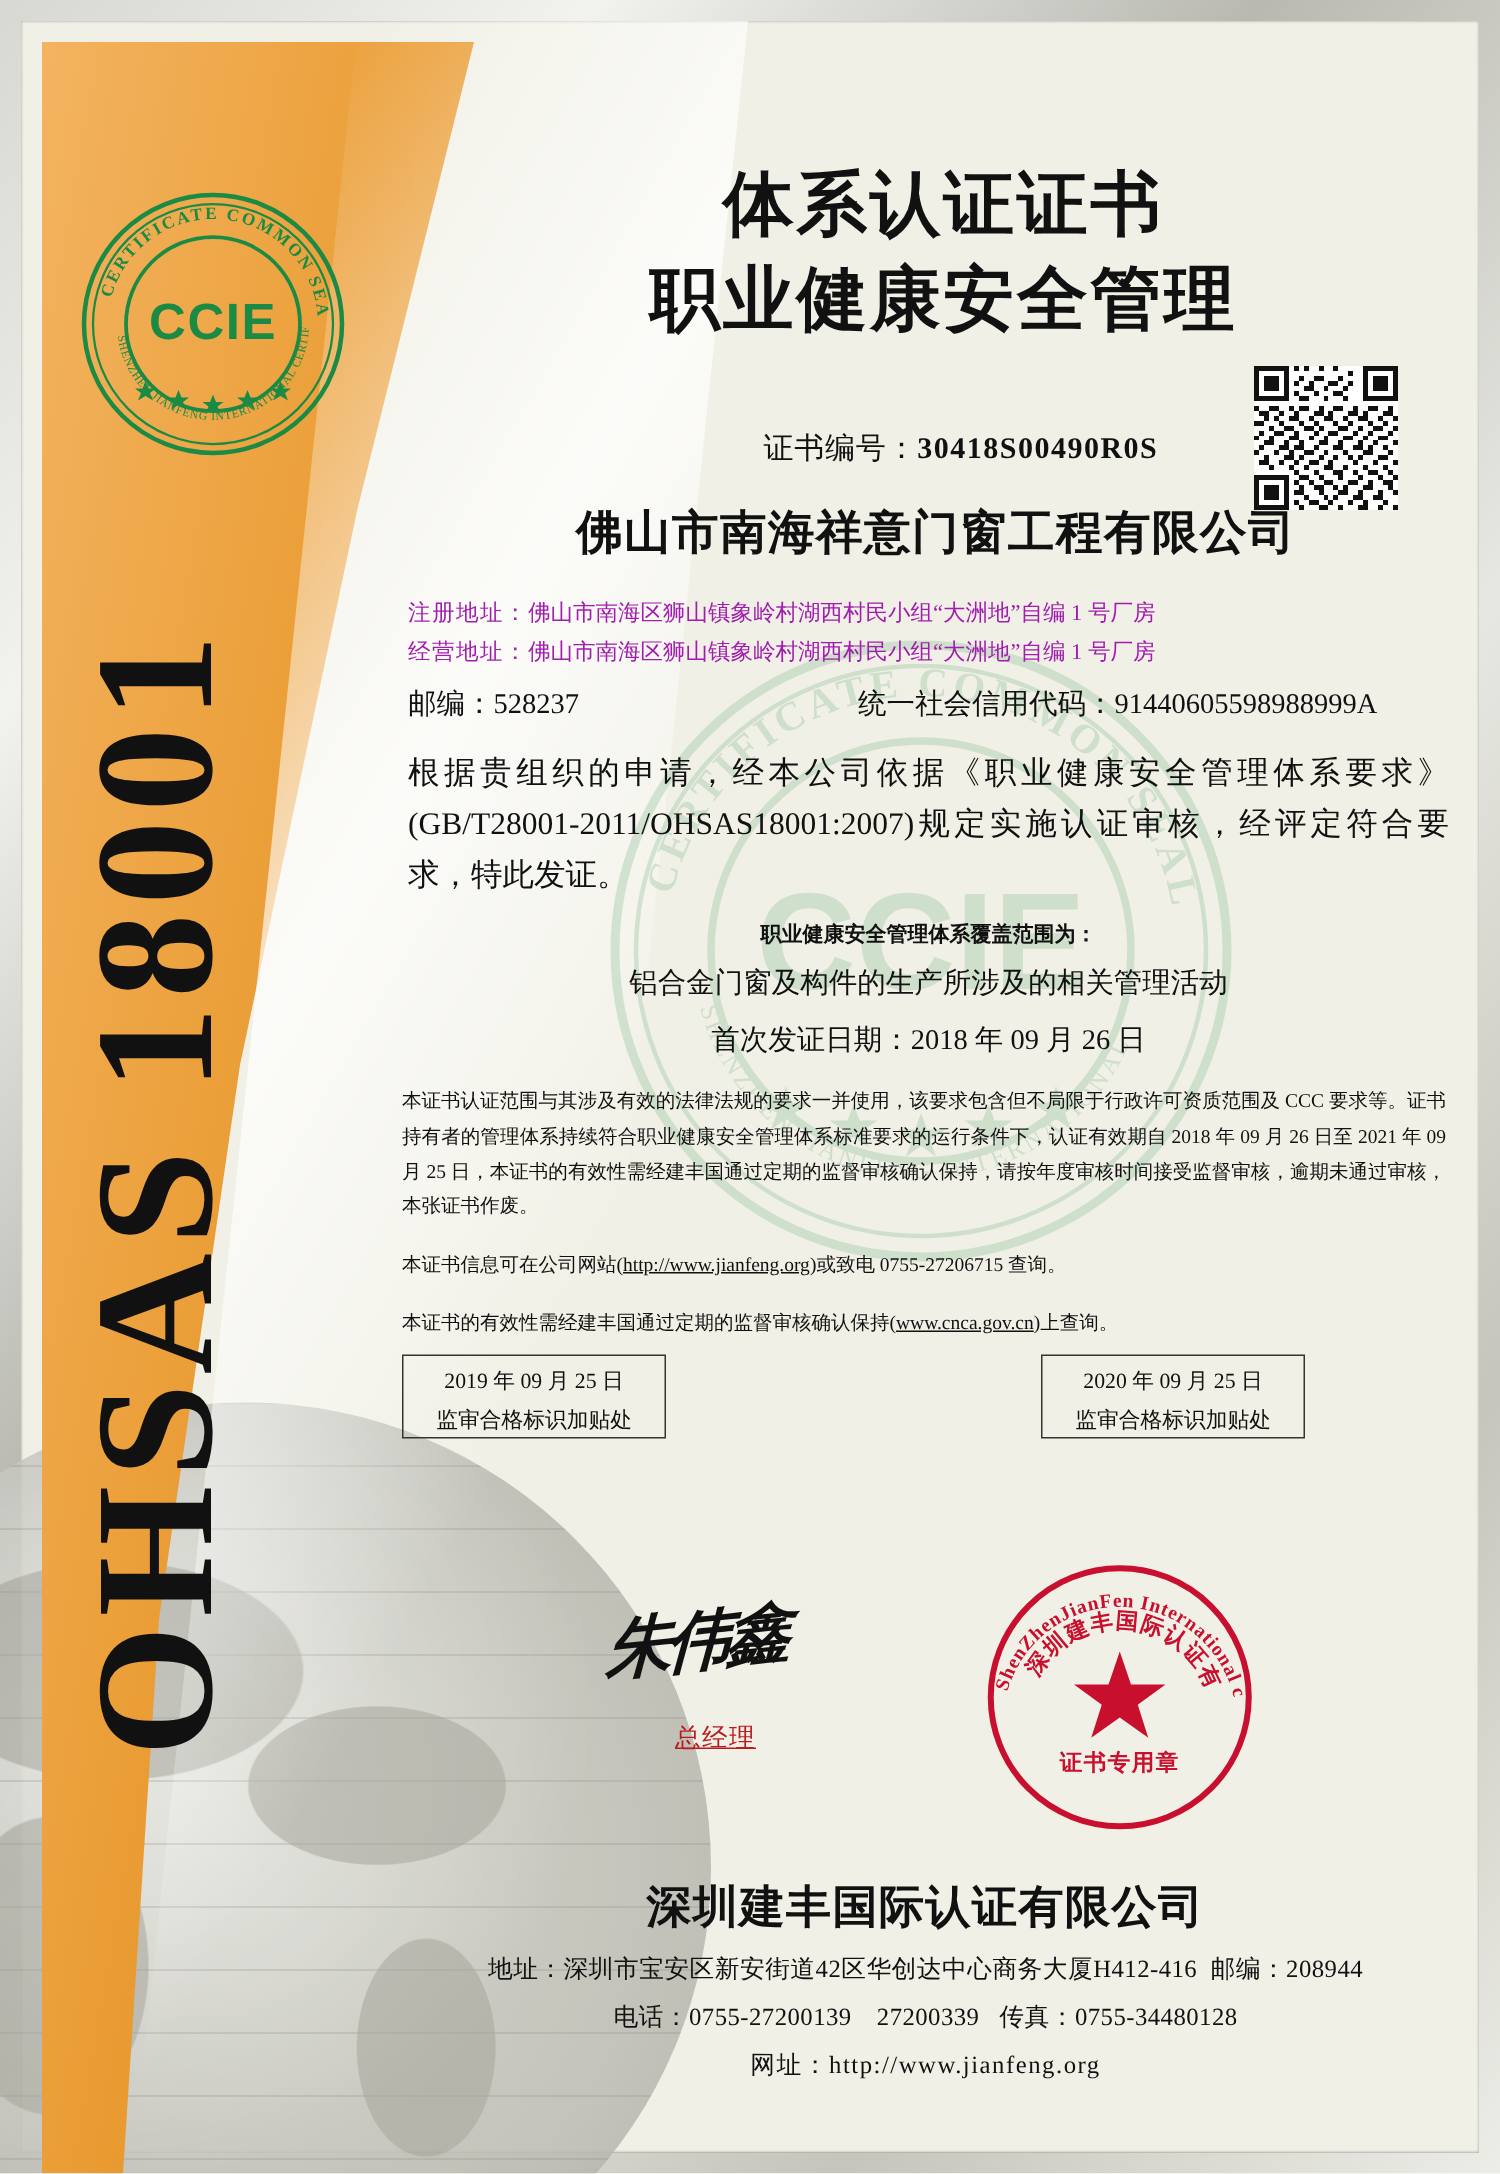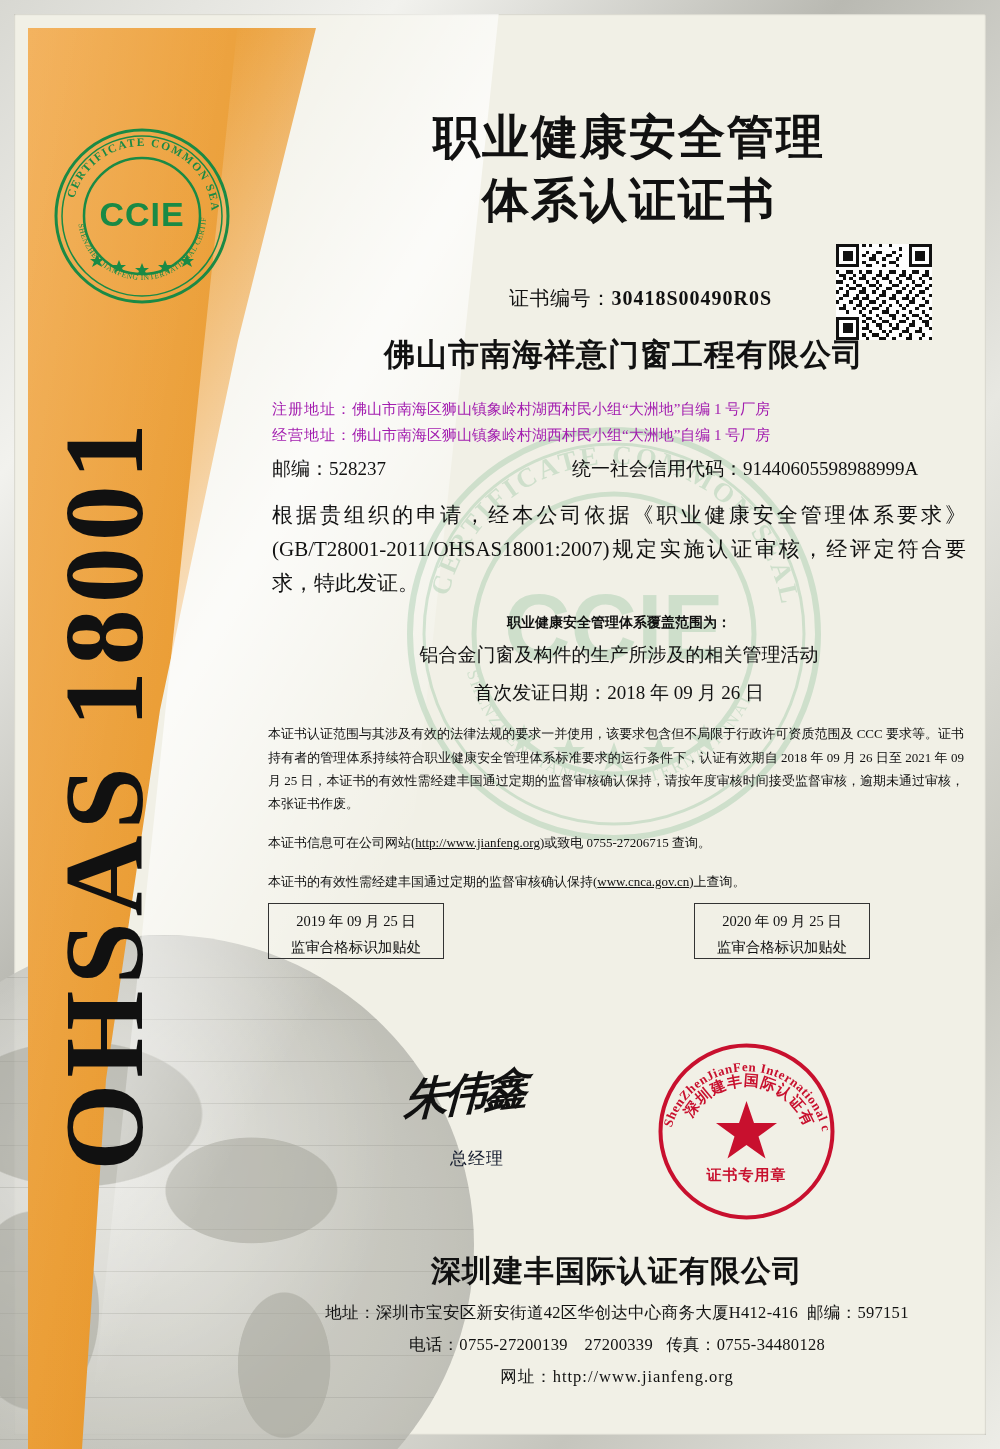--- a/index.html
+++ b/index.html
@@ -285,22 +285,23 @@
     color: #111;
     transform: rotate(-6deg) skewX(-8deg);
     letter-spacing: -4px;
   }
   .sig-label {
     position: absolute;
     left: 196px;
     top: 98px;
     font-family: "Liberation Serif", serif;
     font-size: 17px;
-    color: #0f172a;
+    color: #b91c1c;
     letter-spacing: 1px;
+    text-decoration: underline;
   }
   .red-stamp {
     position: absolute;
     left: 400px;
     top: -10px;
     width: 185px;
     height: 185px;
   }
   
   .footer {
@@ -397,22 +398,22 @@
           <polygon points="210,318 214,329 226,329 216,336 220,347 210,340 200,347 204,336 194,329 206,329"></polygon>
           <polygon points="255,312 259,323 271,323 261,330 265,341 255,334 245,341 249,330 239,323 251,323"></polygon>
           <polygon points="300,300 304,311 316,311 306,318 310,329 300,322 290,329 294,318 284,311 296,311"></polygon>
         </g>
       </svg>
     </div>
 
     <div class="content">
 
       <div class="title-cn">
+        <div>体系认证证书</div>
         <div>职业健康安全管理</div>
-        <div>体系认证证书</div>
       </div>
 
       <div class="qr">
         <svg viewBox="0 0 29 29" width="96" height="96" shape-rendering="crispEdges">
           <rect width="29" height="29" fill="#ffffff"></rect>
           <g fill="#111111">
             <rect x="0" y="0" width="7" height="1"></rect>
               <rect x="0" y="6" width="7" height="1"></rect>
             <rect x="0" y="0" width="1" height="7"></rect>
               <rect x="6" y="0" width="1" height="7"></rect>
@@ -678,21 +679,21 @@
             </text>
             <polygon fill="#c8102e" points="92.5,62 100,84 123,84 104.5,97.5 111.5,119.5 92.5,106 73.5,119.5 80.5,97.5 62,84 85,84"></polygon>
             <text x="92.5" y="141" text-anchor="middle" font-family="Liberation Serif, serif" font-size="15" font-weight="bold" fill="#c8102e" letter-spacing="1">证书专用章</text>
           </svg>
         </div>
       </div>
 
       <div class="footer">
         <div class="issuer">深圳建丰国际认证有限公司</div>
         <div class="f-line">
-          <span>地址：</span><span>深圳市宝安区新安街道42区华创达中心商务大厦H412-416</span>&nbsp;&nbsp;<span>邮编：</span><span>597151</span>
+          <span>地址：</span><span>深圳市宝安区新安街道42区华创达中心商务大厦H412-416</span>&nbsp;&nbsp;<span>邮编：</span><span>208944</span>
         </div>
         <div class="f-line">
           <span>电话：</span><span>0755-27200139　27200339</span>&nbsp;&nbsp;&nbsp;<span>传真：</span><span>0755-34480128</span>
         </div>
         <div class="f-line mono">
           <span>网址：</span><span>http://www.jianfeng.org</span>
         </div>
       </div>
 
     </div>

